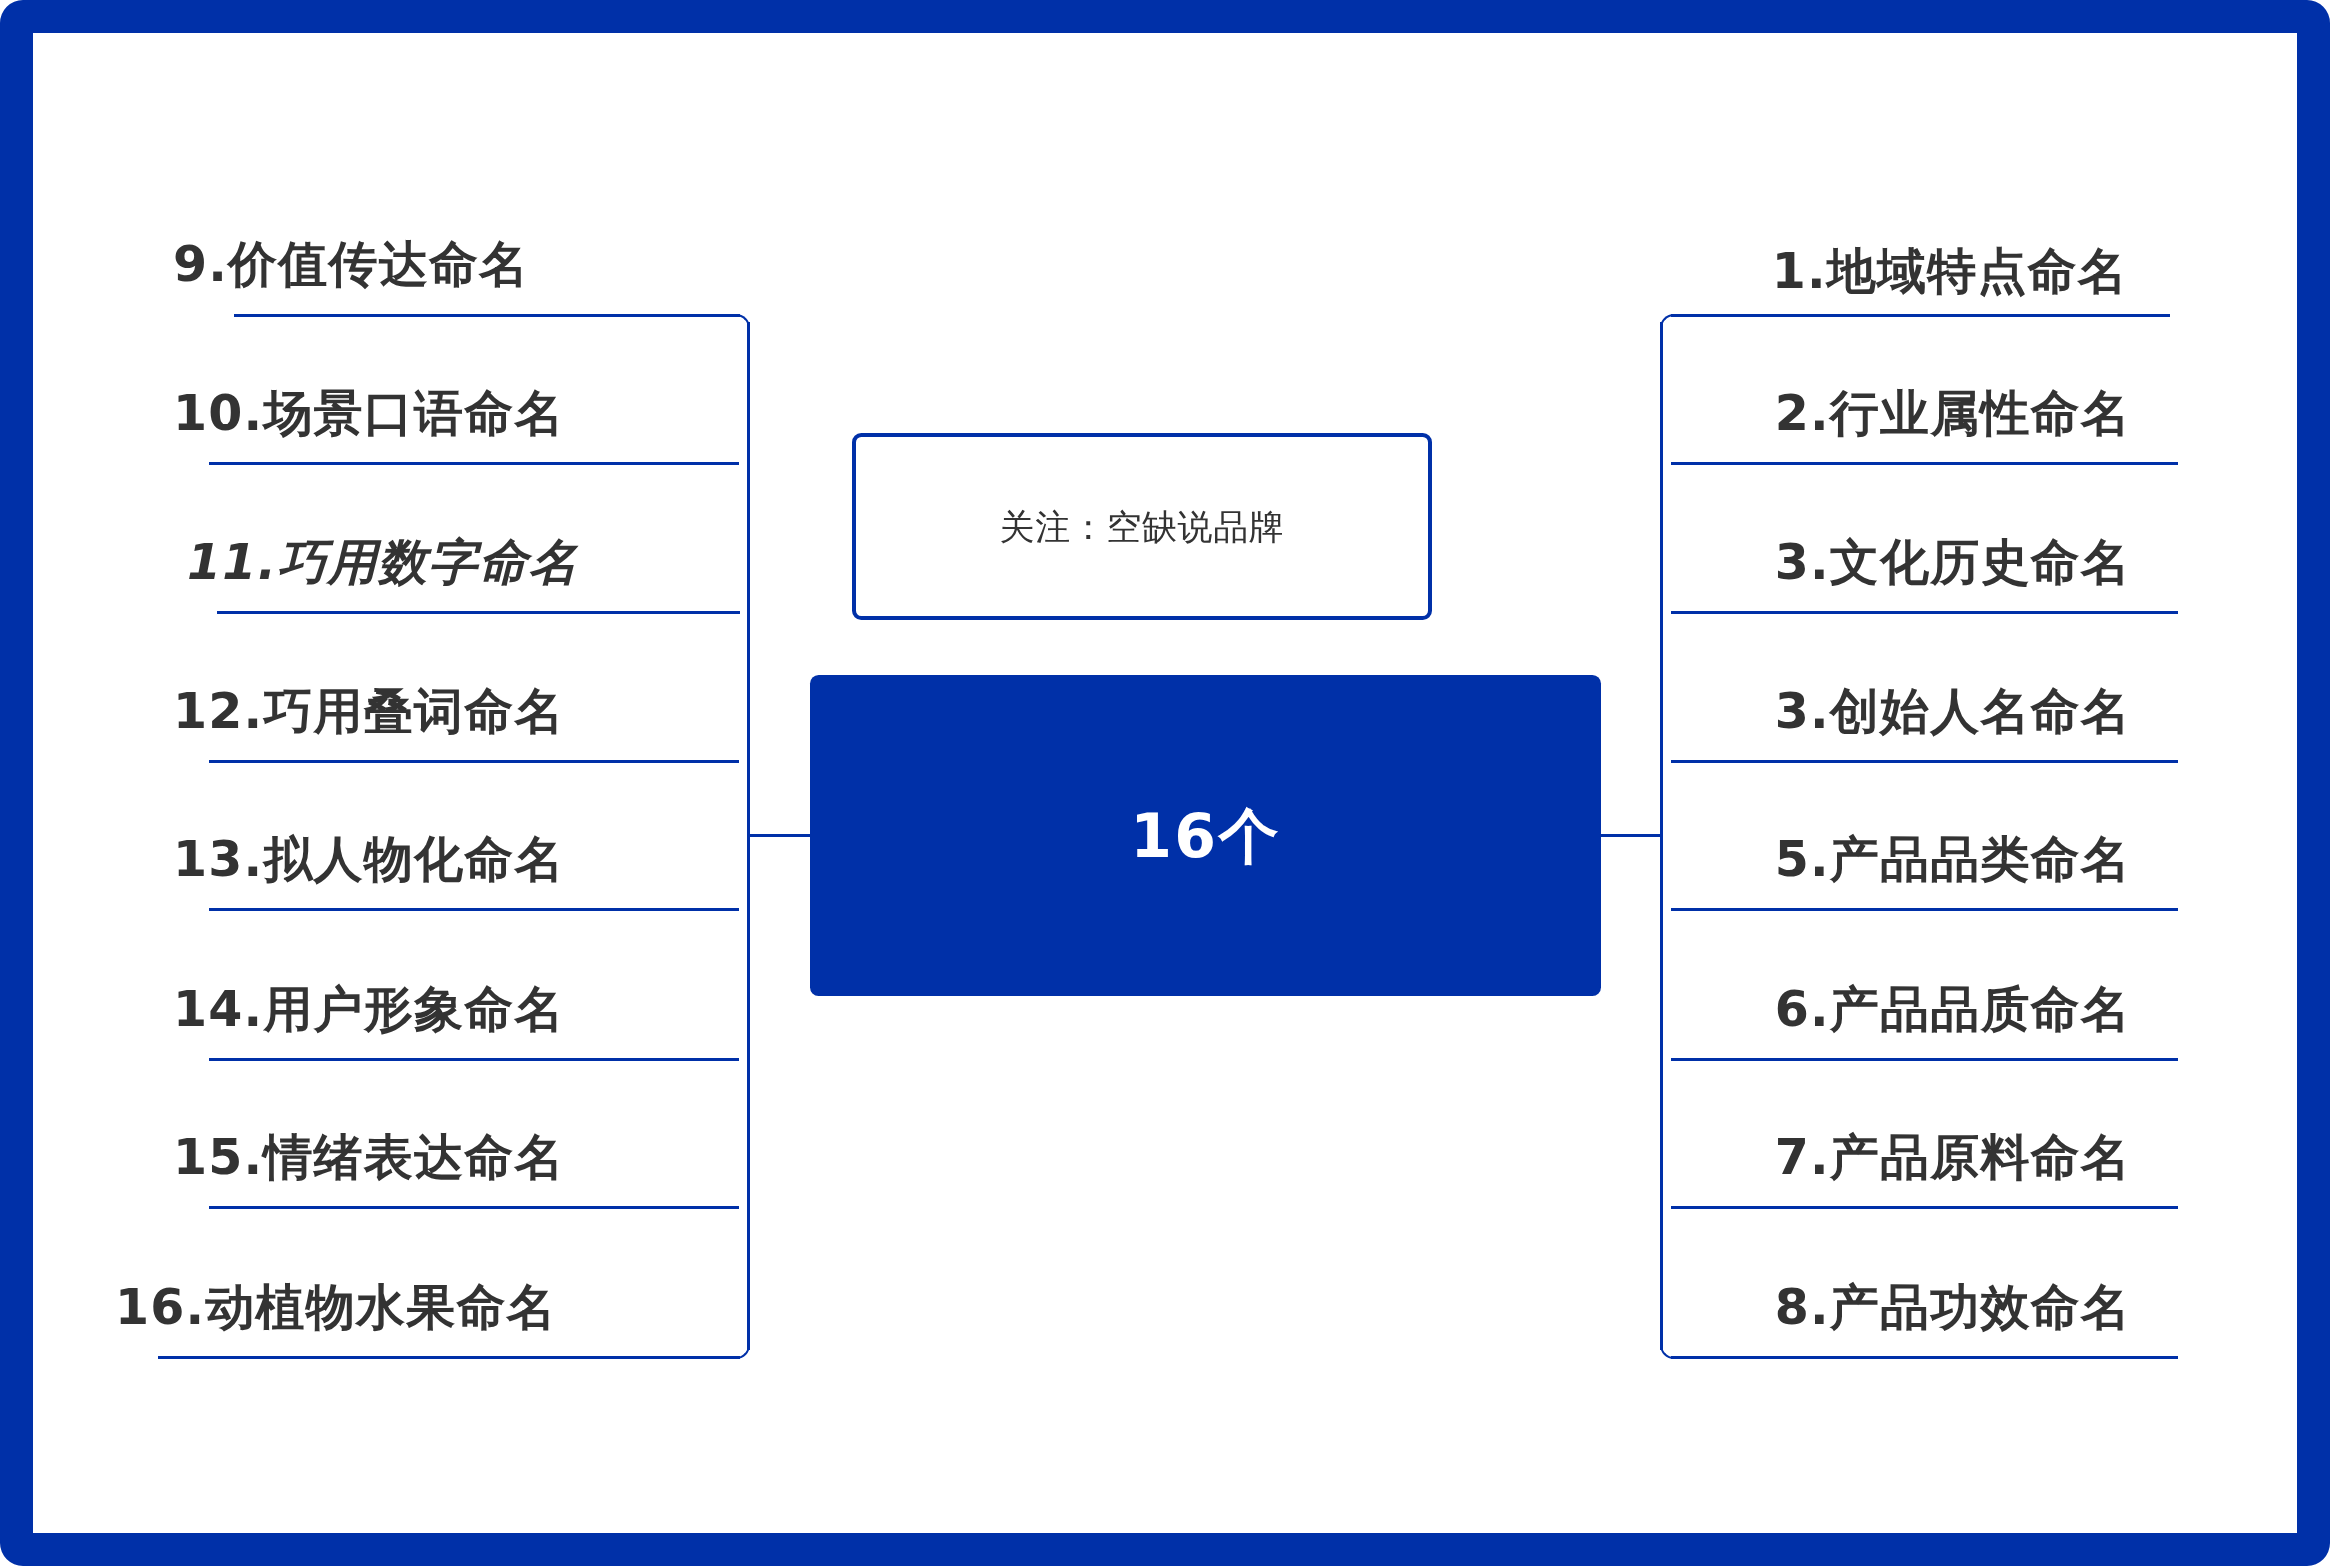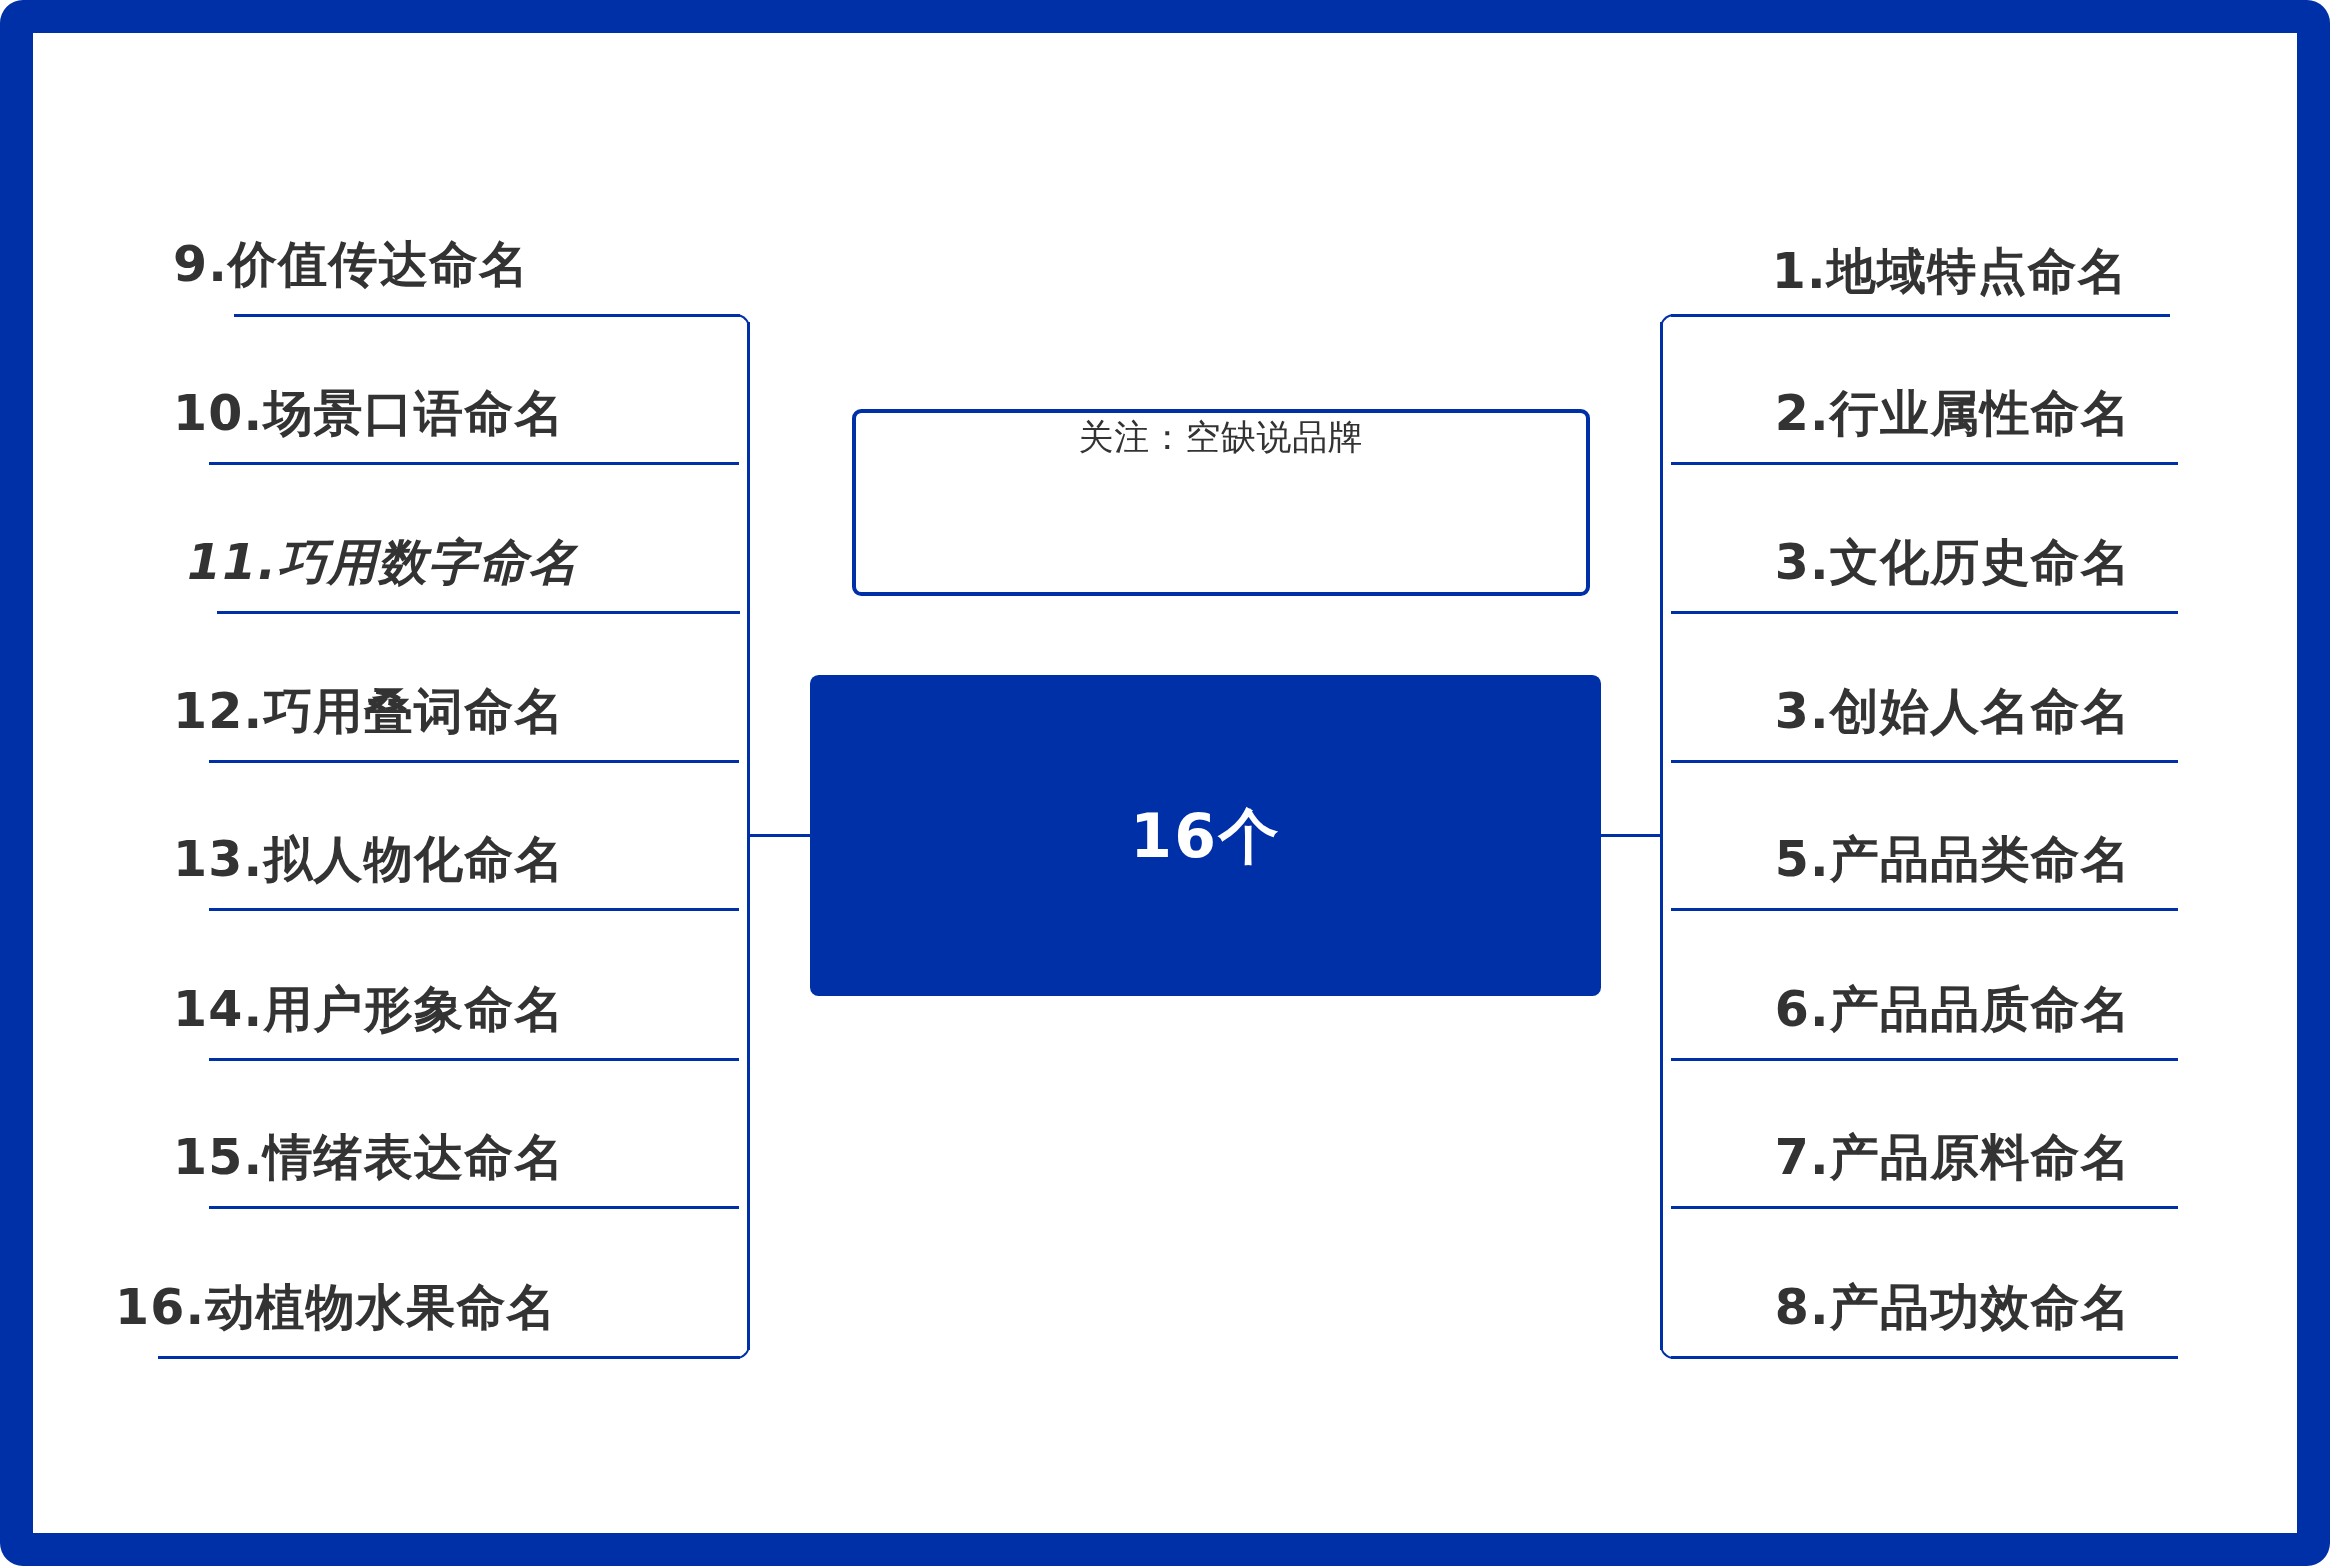--- a/index.html
+++ b/index.html
@@ -27,23 +27,23 @@
     border-color: #0030a8; border-style: solid; border-width: 0;
   }
   .center-box {
     position: absolute; left: 810px; top: 675px; width: 791px; height: 321px;
     background: #0030a8; border-radius: 8.6px;
     display: flex; flex-direction: column; align-items: center; justify-content: center;
     color: #ffffff; font-weight: bold;
   }
   .center-box .title-line { font-size: 60px; line-height: 82px; letter-spacing: 2.3px; }
   .note-box {
-    position: absolute; left: 852px; top: 409px; width: 738px; height: 187px;
+    position: absolute; left: 852px; top: 433px; width: 580px; height: 187px;
     box-sizing: border-box; border: 4px solid #0030a8; border-radius: 9.2px; background: #ffffff;
-    display: flex; flex-direction: column; align-items: center; justify-content: space-between;
+    display: flex; flex-direction: column; align-items: center; justify-content: center;
     color: #333333;
   }
   .note-box .note-line { font-size: 35px; line-height: 48px; letter-spacing: 0.6px; }
 </style>
 </head>
 <body>
 
 <div class="frame"></div>
 
 <div class="note-box">

